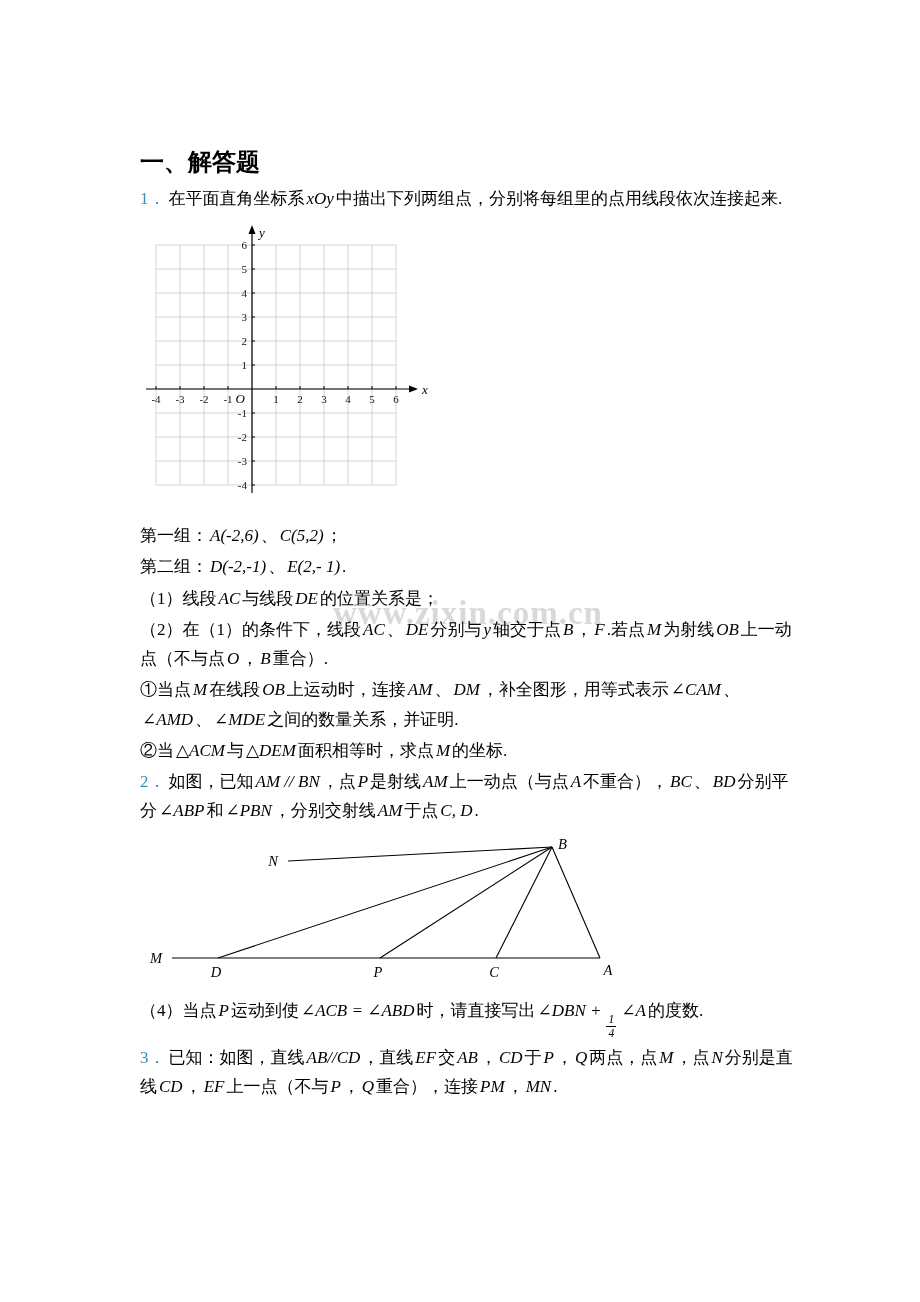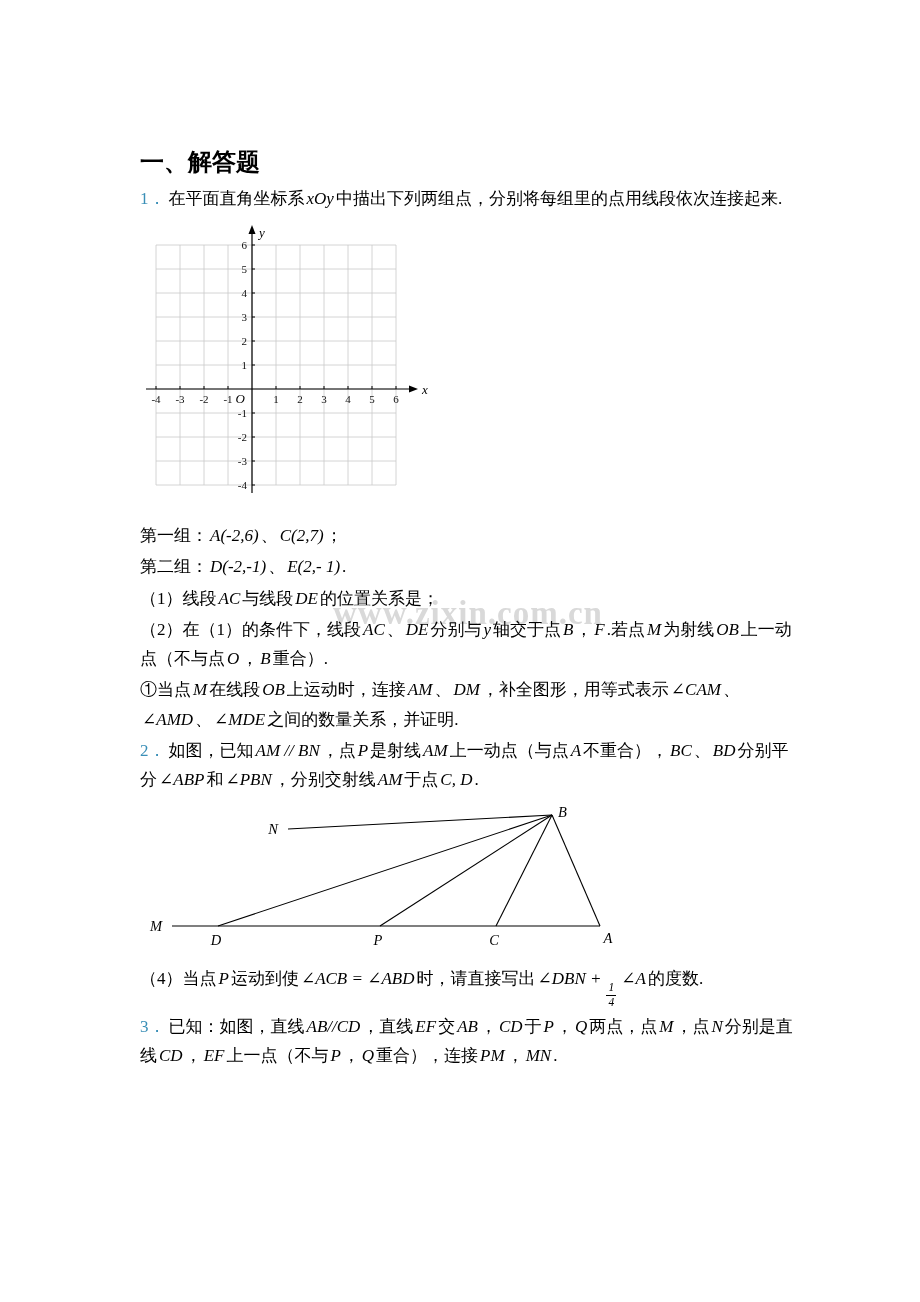--- a/index.html
+++ b/index.html
@@ -95,25 +95,26 @@
           <text x="107" y="78" class="tick" text-anchor="end">4</text>
           <line x1="112" y1="50" x2="115" y2="50" stroke="#000" stroke-width="1"></line>
           <text x="107" y="54" class="tick" text-anchor="end">5</text>
           <line x1="112" y1="26" x2="115" y2="26" stroke="#000" stroke-width="1"></line>
           <text x="107" y="30" class="tick" text-anchor="end">6</text>
           <text x="105" y="184" class="axis" text-anchor="end">O</text>
           <text x="282" y="175" class="axis" text-anchor="start">x</text>
           <text x="119" y="18" class="axis" text-anchor="start">y</text>
         </svg></div>
 
-    <p class="para"><span class="text">第一组：</span><span class="math">A(-2,6)</span><span class="text">、</span><span class="math">C(2,7)</span><span class="text">；</span></p>
+    <p class="para"><span class="text">第一组：</span><span class="math">A(-2,6)</span><span class="text">、</span><span class="math">C(5,2)</span><span class="text">；</span></p>
     <p class="para"><span class="text">第二组：</span><span class="math">D(-2,-1)</span><span class="text">、</span><span class="math">E(2,- 1)</span><span class="text">.</span></p>
     <p class="para"><span class="text">（1）线段</span><span class="math">AC</span><span class="text">与线段</span><span class="math">DE</span><span class="text">的位置关系是；</span></p>
     <p class="para"><span class="text">（2）在（1）的条件下，线段</span><span class="math">AC</span><span class="text">、</span><span class="math">DE</span><span class="text">分别与</span><span class="math">y</span><span class="text">轴交于点</span><span class="math">B</span><span class="text">，</span><span class="math">F</span><span class="text">.若点</span><span class="math">M</span><span class="text">为射线</span><span class="math">OB</span><span class="text">上一动点（不与点</span><span class="math">O</span><span class="text">，</span><span class="math">B</span><span class="text">重合）.</span></p>
     <p class="para"><span class="text">①当点</span><span class="math">M</span><span class="text">在线段</span><span class="math">OB</span><span class="text">上运动时，连接</span><span class="math">AM</span><span class="text">、</span><span class="math">DM</span><span class="text">，补全图形，用等式表示</span><span class="math">∠CAM</span><span class="text">、</span><span class="math">∠AMD</span><span class="text">、</span><span class="math">∠MDE</span><span class="text">之间的数量关系，并证明.</span></p>
+    <p class="para"><span class="text">②当</span><span class="math">△ACM</span><span class="text">与</span><span class="math">△DEM</span><span class="text">面积相等时，求点</span><span class="math">M</span><span class="text">的坐标.</span></p>
 
     <p class="para"><span class="pnum" style="color: rgb(58, 143, 183);">2．</span><span class="text">如图，已知</span><span class="math">AM // BN</span><span class="text">，点</span><span class="math">P</span><span class="text">是射线</span><span class="math">AM</span><span class="text">上一动点（与点</span><span class="math">A</span><span class="text">不重合），</span><span class="math">BC</span><span class="text">、</span><span class="math">BD</span><span class="text">分别平分</span><span class="math">∠ABP</span><span class="text">和</span><span class="math">∠PBN</span><span class="text">，分别交射线</span><span class="math">AM</span><span class="text">于点</span><span class="math">C, D</span><span class="text">.</span></p>
 
     <div class="figure fig2wrap" id="fig2"><svg width="482" height="148">
           <line x1="140" y1="27" x2="404" y2="13" stroke="#000" stroke-width="1.1"></line>
           <line x1="24" y1="124" x2="452" y2="124" stroke="#000" stroke-width="1.1"></line>
           <line x1="404" y1="13" x2="70" y2="124" stroke="#000" stroke-width="1.1"></line>
           <line x1="404" y1="13" x2="232" y2="124" stroke="#000" stroke-width="1.1"></line>
           <line x1="404" y1="13" x2="348" y2="124" stroke="#000" stroke-width="1.1"></line>
           <line x1="404" y1="13" x2="452" y2="124" stroke="#000" stroke-width="1.1"></line>

